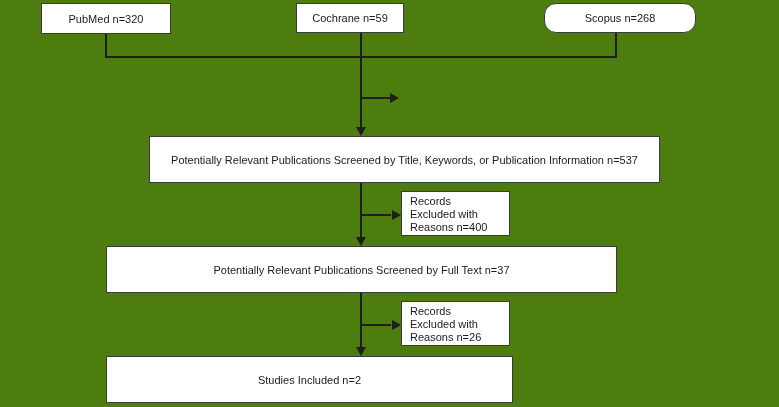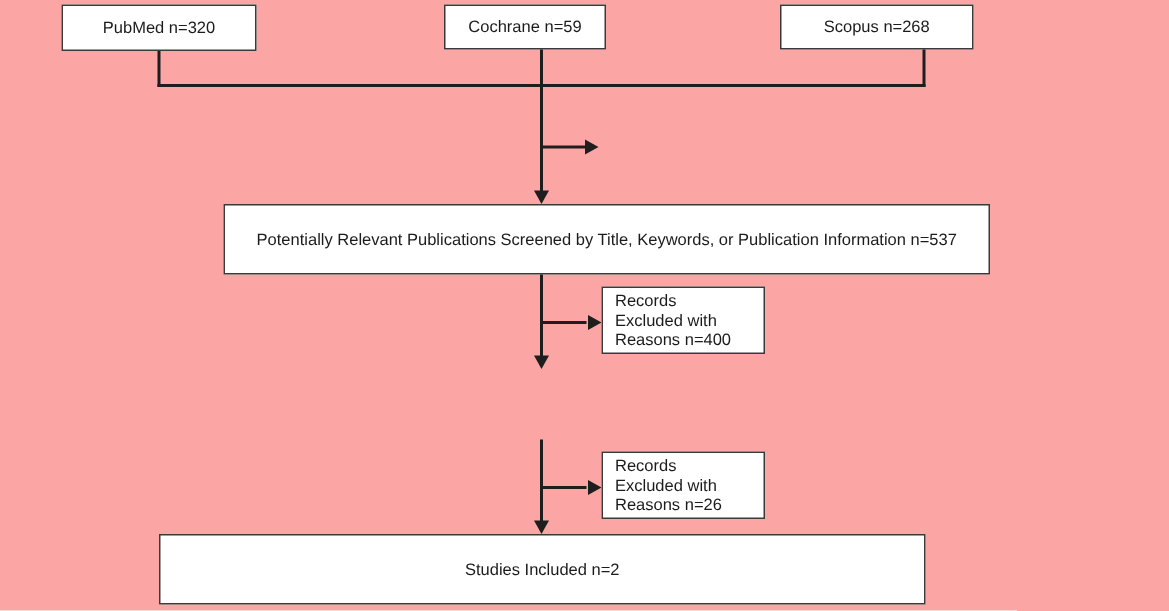--- a/index.html
+++ b/index.html
@@ -3,21 +3,21 @@
 <meta charset="utf-8">
 <style>
   * { margin: 0; padding: 0; box-sizing: border-box; }
   html, body { background: #ffffff; }
   body { font-family: "Liberation Sans", sans-serif; }
 
   .diagram {
     position: relative;
     width: 779px;
     height: 407px;
-    background: #fca5a5;
+    background: #4d7c0f;
     overflow: hidden;
     font-size: 11px;
     color: #1b1b1b;
   }
 
   .box {
     position: absolute;
     background: #ffffff;
     border: 1.5px solid #3a3a3a;
   }
@@ -31,26 +31,26 @@
 
   .box.left {
     padding: 3px 6px 2px 8px;
     line-height: 13px;
     text-align: left;
   }
 
   
   .src-pubmed   { left: 41px;  top: 3px; width: 130px; height: 31px; }
   .src-cochrane { left: 296px; top: 3px; width: 108px; height: 30px; }
-  .src-scopus   { left: 520px; top: 3px; width: 129px; height: 30px; }
+  .src-scopus   { left: 544px; top: 3px; width: 152px; height: 30px; border-radius: 12px; }
 
   
   .stage-1 { left: 106px; top: 136px; width: 511px; height: 47px; margin-left: 43px; }
   .stage-2 { left: 106px; top: 246px; width: 511px; height: 47px; }
-  .stage-3 { left: 106px; top: 356px; width: 511px; height: 47px; }
+  .stage-3 { left: 106px; top: 356px; width: 407px; height: 47px; }
 
   
   .excl-1 { left: 399px; top: 63px;  width: 109px; height: 69px; }
   .excl-2 { left: 401px; top: 191px; width: 109px; height: 45px; }
   .excl-3 { left: 401px; top: 301px; width: 109px; height: 45px; }
 
   
   .line {
     position: absolute;
     background: #1e1e1e;
@@ -123,20 +123,23 @@
 
   <div class="line b-line-2"></div>
   <div class="tri right btip-2"></div>
 
   <div class="box left excl-2">
     <div>Records</div>
     <div>Excluded with</div>
     <div>Reasons n=400</div>
   </div>
 
+  <div class="box center stage-2">
+    <span>Potentially Relevant Publications Screened by Full Text n=37</span>
+  </div>
 
   <div class="line v-arrow-3"></div>
   <div class="tri down tip-3"></div>
 
   <div class="line b-line-3"></div>
   <div class="tri right btip-3"></div>
 
   <div class="box left excl-3">
     <div>Records</div>
     <div>Excluded with</div>

